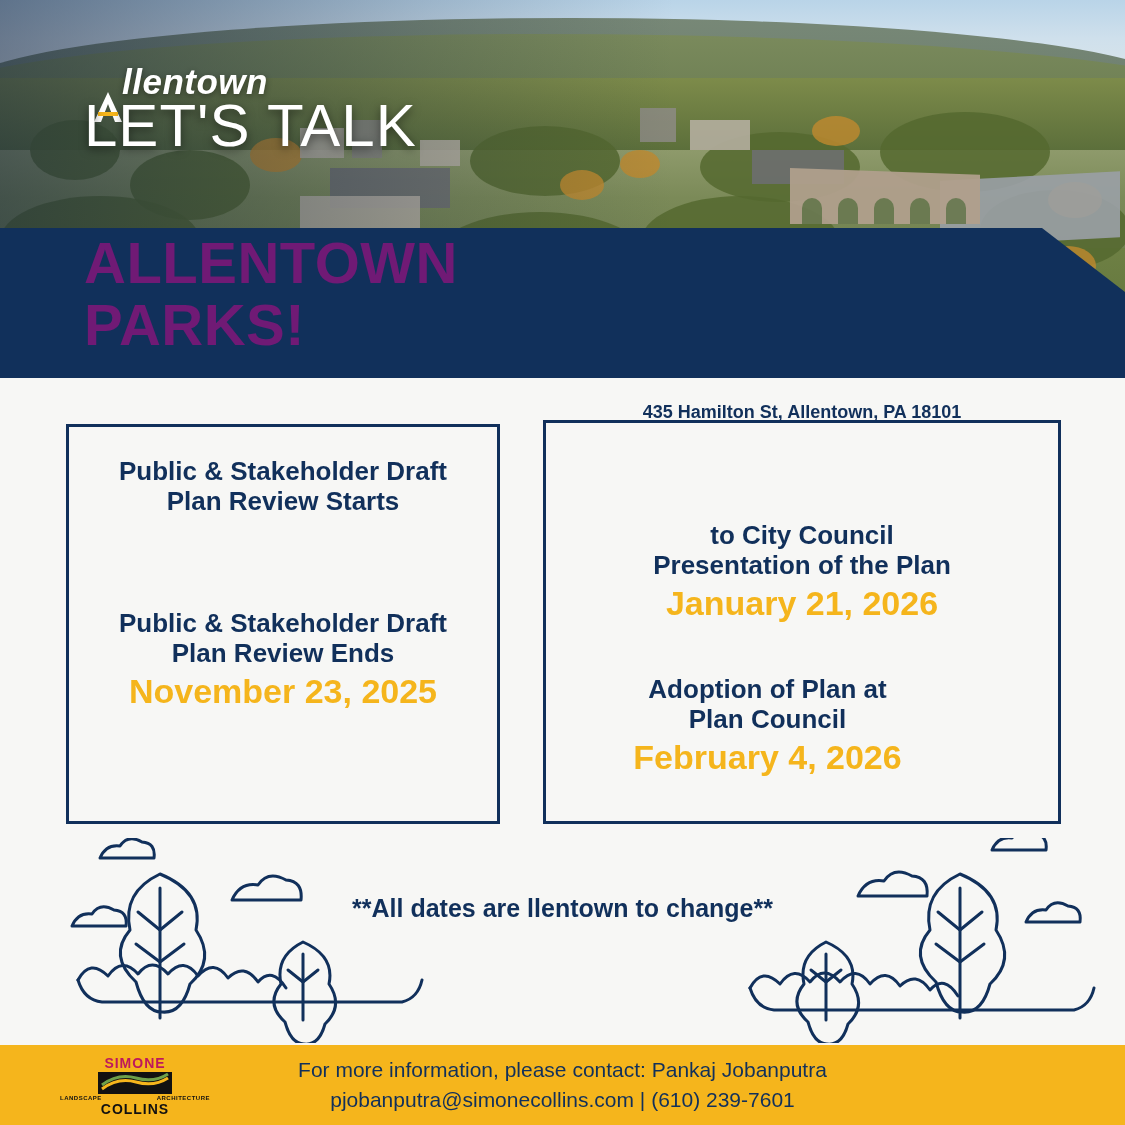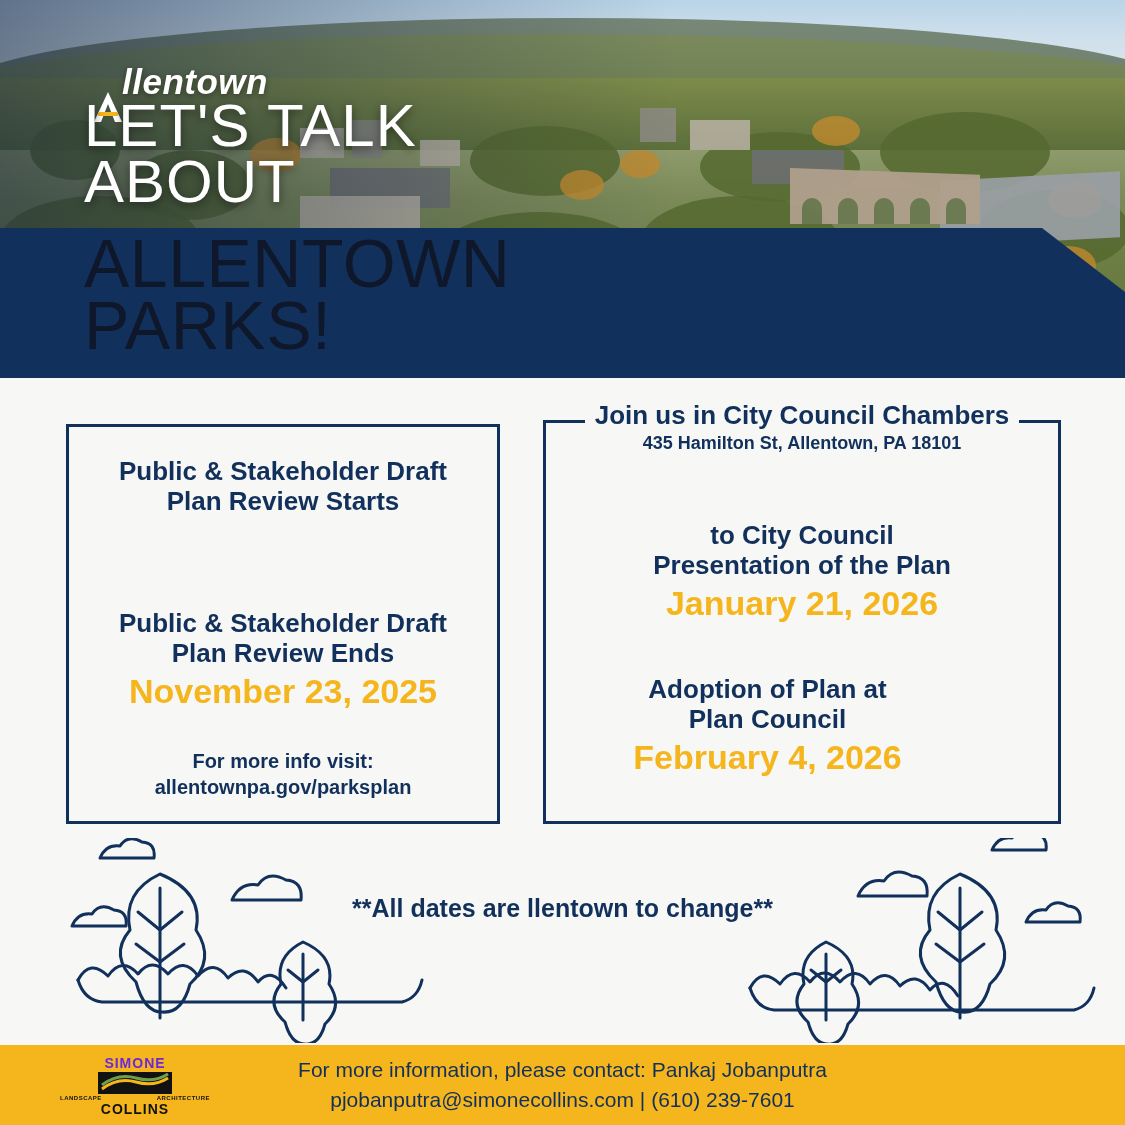--- a/index.html
+++ b/index.html
@@ -113,24 +113,24 @@
 
   
   .navy-band {
     position: absolute; top: 228px; left: 0;
     width: 1125px; height: 150px;
     background: #11305b;
     clip-path: polygon(0 0, 1042px 0, 1125px 64px, 1125px 150px, 0 150px);
   }
   .navy-title {
     position: absolute; top: 232px; left: 84px;
-    color: #0f172a;
-    font-size: 68px;
+    color: #701a75;
+    font-size: 58px;
     line-height: 62px;
-    font-weight: 400;
+    font-weight: 700;
     letter-spacing: .5px;
   }
 
   
   .body-area {
     position: absolute; top: 378px; left: 0;
     width: 1125px; height: 667px;
     background: #f7f7f5;
   }
 
@@ -212,21 +212,21 @@
     color: #11305b;
     font-size: 21px;
     line-height: 30px;
   }
   .logo {
     position: absolute; top: 1055px; left: 60px;
     width: 150px; height: 62px;
     text-align: center;
   }
   .logo .simone {
-    color: #6d28d9; font-size: 14px; font-weight: 700; letter-spacing: 1px;
+    color: #be185d; font-size: 14px; font-weight: 700; letter-spacing: 1px;
   }
   .logo .collins {
     color: #111; font-size: 14px; font-weight: 700; letter-spacing: 1px;
   }
   .logo .sub {
     color: #111; font-size: 6px; font-weight: 700; letter-spacing: .5px;
   }
   .logo .swoosh {
     width: 74px; height: 22px; margin: 1px auto;
     background: #111;
@@ -288,54 +288,48 @@
     <span class="a-mark">
       <svg width="40" height="40" viewBox="0 0 40 40" aria-hidden="true">
         <path d="M20 4 L34 34 L27 34 L20 16 L13 34 L6 34 Z" fill="#ffffff"></path>
         <rect x="10" y="24" width="20" height="4" fill="#f5b51c"></rect>
       </svg>
     </span><span>llentown</span>
   </div>
 
   <div class="headline">
     <div>LET'S TALK</div>
-    <div>ABOUT</div>
   </div>
 
   <div class="navy-band"></div>
   <div class="navy-title">
     <div>ALLENTOWN</div>
     <div>PARKS!</div>
   </div>
 
   <div class="body-area">
 
     <div class="card" id="card-left"></div>
     <div class="card" id="card-right"></div>
 
     <div class="card-right-label">
-      <div><span class="crl-title">Join us in City Council Chambers</span></div>
       <div class="crl-sub">435 Hamilton St, Allentown, PA 18101</div>
     </div>
 
     <div class="evt" id="evt-l1">
       <div class="name">Public &amp; Stakeholder Draft</div>
       <div class="name">Plan Review Starts</div>
     </div>
 
     <div class="evt" id="evt-l2">
       <div class="name">Public &amp; Stakeholder Draft</div>
       <div class="name">Plan Review Ends</div>
       <div class="date">November 23, 2025</div>
     </div>
 
-    <div class="info-note">
-      <div>For more info visit:</div>
-      <div>allentownpa.gov/parksplan</div>
-    </div>
 
     <div class="evt" id="evt-r1">
       <div class="name">to City Council</div>
       <div class="name">Presentation of the Plan</div>
       <div class="date">January 21, 2026</div>
     </div>
 
     <div class="evt" id="evt-r2">
       <div class="name">Adoption of Plan at</div>
       <div class="name">Plan Council</div>

